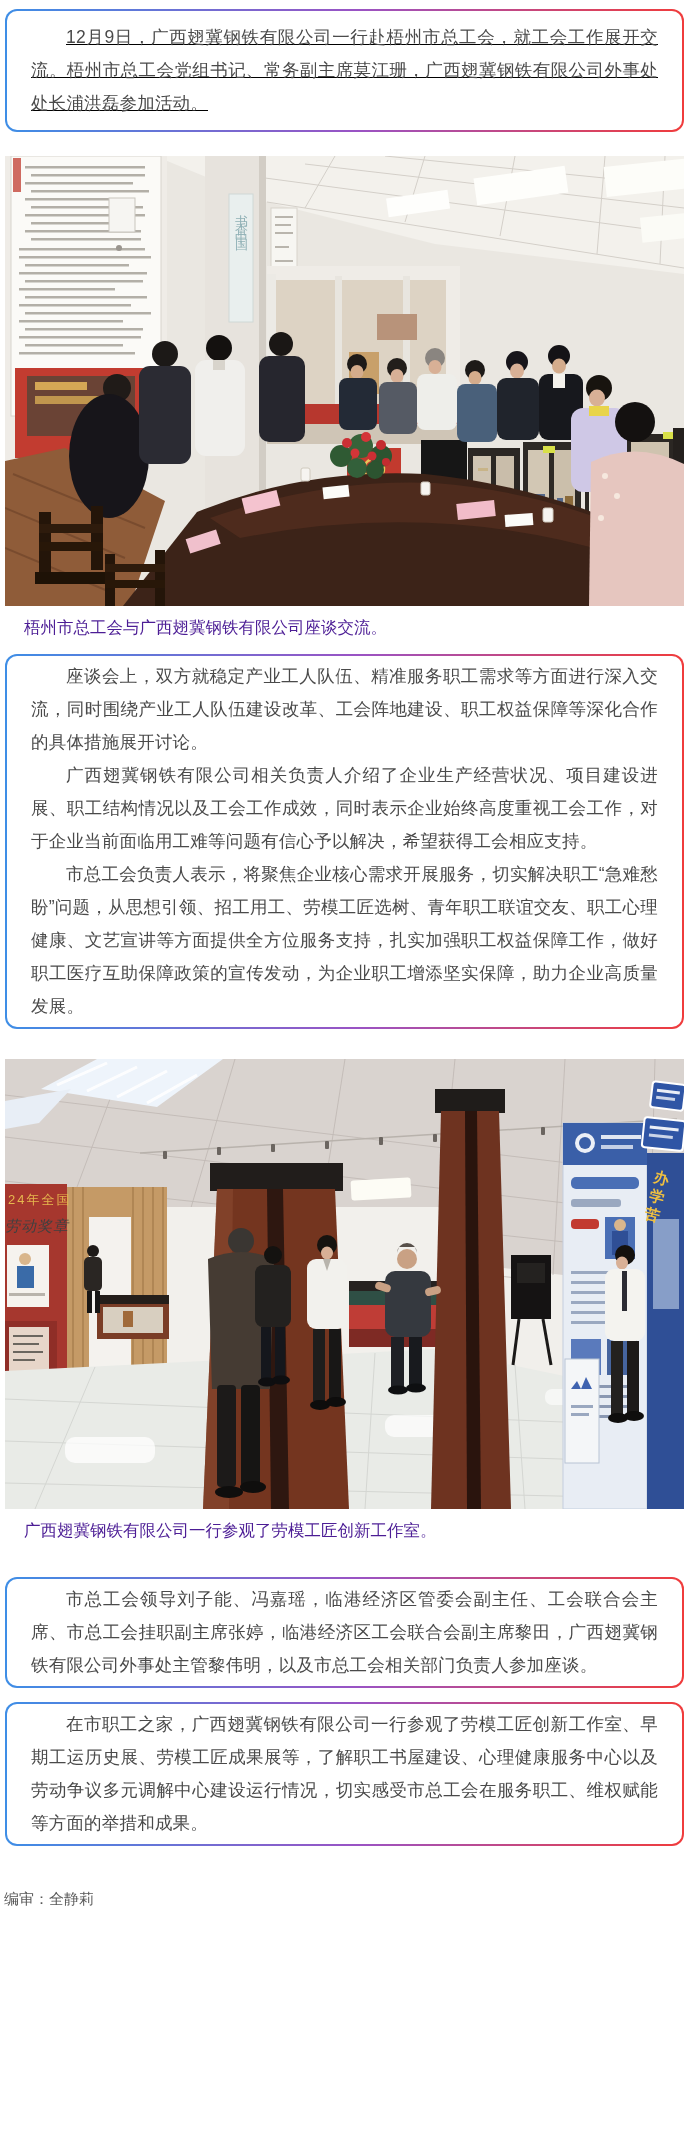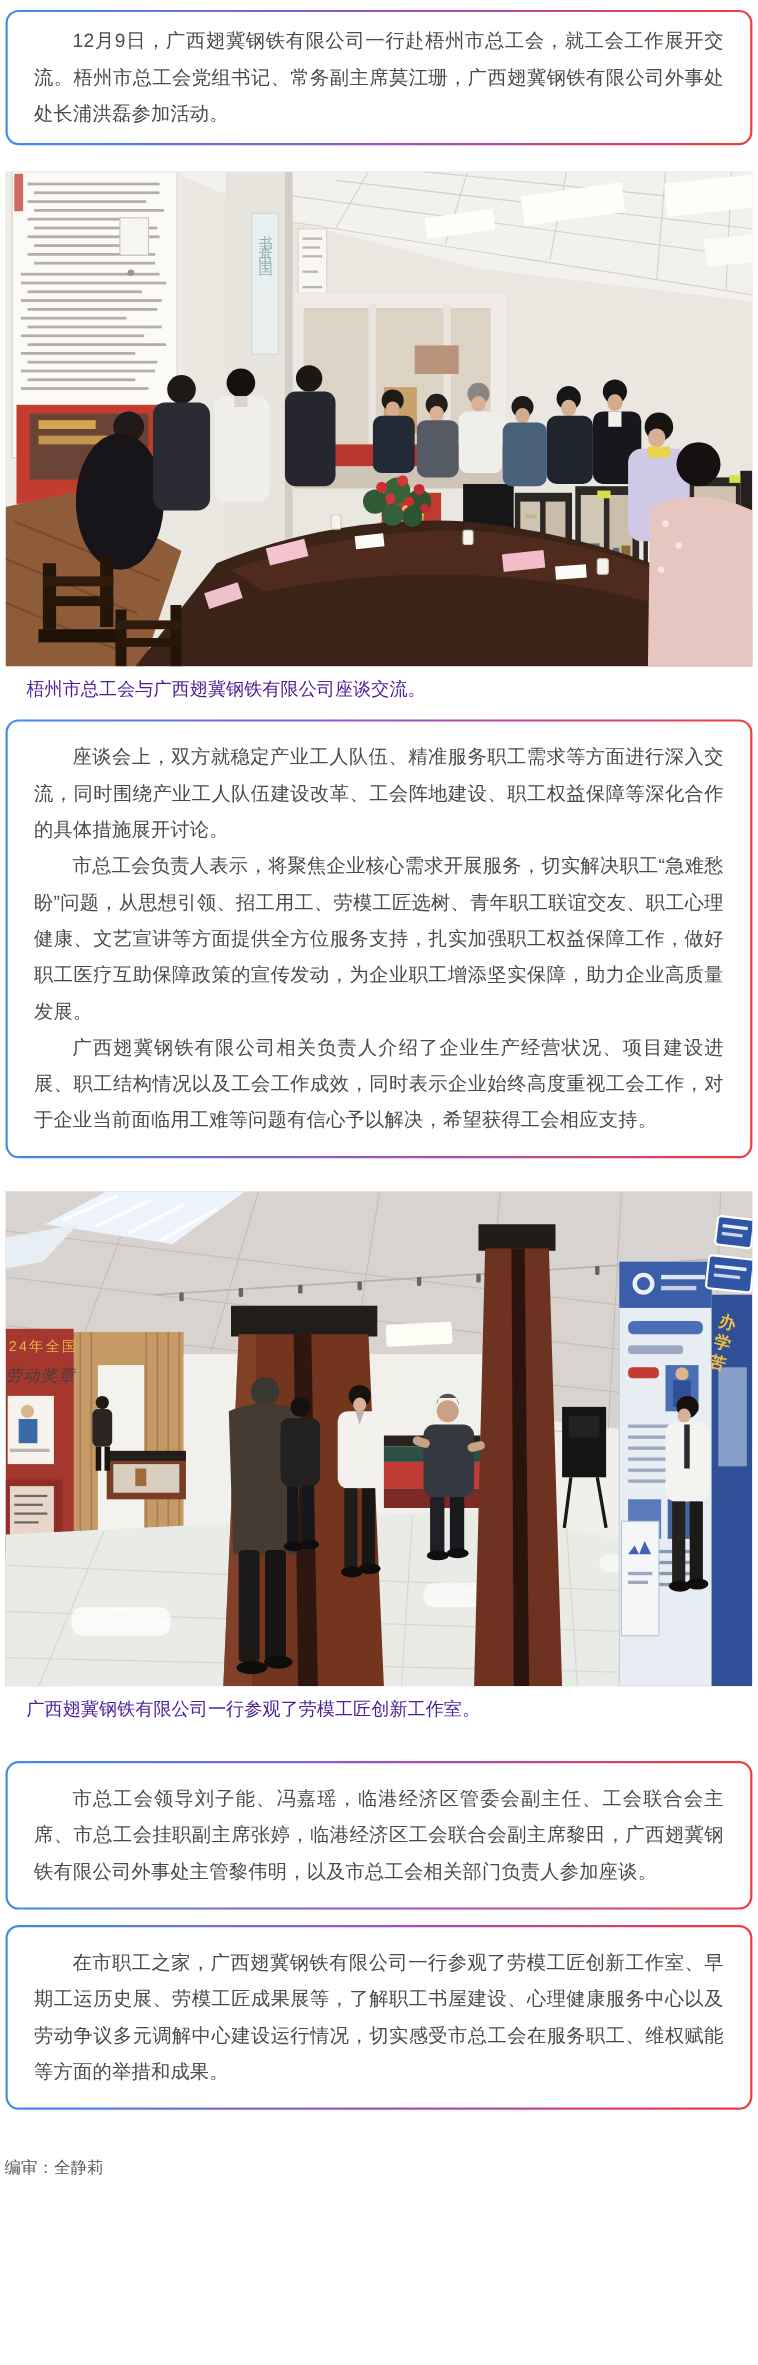--- a/index.html
+++ b/index.html
@@ -2,22 +2,22 @@
 <html><head>
 <meta charset="utf-8">
 <style>
   html,body{margin:0;padding:0;}
   body{
     width:689px;height:2150px;overflow:hidden;background:#ffffff;
     font-family:"Liberation Sans","DejaVu Sans",sans-serif;
   }
   .gbox{margin:0 5px;border-radius:12px;padding:2px;
     background:linear-gradient(90deg,#3e8ee6 0%,#9a53c4 52%,#f03c3c 100%);}
-  .gbox-inner{background:#ffffff;border-radius:10px;padding:16px 24px;}
-  #box-intro{margin-top:9px;}
+  .gbox-inner{background:#ffffff;border-radius:10px;padding:4px 24px;}
+  #box-intro{margin-top:9px;text-decoration:underline;}
   #box-intro .gbox-inner{padding:10px 24px;}
   #box-discussion{margin-top:14px;}
   #box-visit{margin-top:14px;}
   #box-attendees{margin-top:34px;}
   p.body-text{
     margin:0;font-size:17.5px;line-height:33px;color:#4a4a4a;
     text-indent:2em;text-align:justify;letter-spacing:.2px;
   }
   figure.photo{margin:0 5px;position:relative;width:679px;height:450px;overflow:hidden;background:#ddd;}
   #photo-1{margin-top:24px;}
@@ -321,22 +321,22 @@
         <rect x="100" y="424" width="60" height="8" fill="#281708"></rect>
       </g>
     </svg>
     <div class="photo-label v-label" style="left:227px;top:48px;color:#8fb0b5;font-size:13px;letter-spacing:8px;">书香中国</div>
   </figure>
   <p class="caption">梧州市总工会与广西翅冀钢铁有限公司座谈交流。</p>
 
   <section class="gbox" id="box-discussion">
     <div class="gbox-inner">
       <p class="body-text">座谈会上，双方就稳定产业工人队伍、精准服务职工需求等方面进行深入交流，同时围绕产业工人队伍建设改革、工会阵地建设、职工权益保障等深化合作的具体措施展开讨论。</p>
+      <p class="body-text">广西翅冀钢铁有限公司相关负责人介绍了企业生产经营状况、项目建设进展、职工结构情况以及工会工作成效，同时表示企业始终高度重视工会工作，对于企业当前面临用工难等问题有信心予以解决，希望获得工会相应支持。</p>
       <p class="body-text">市总工会负责人表示，将聚焦企业核心需求开展服务，切实解决职工“急难愁盼”问题，从思想引领、招工用工、劳模工匠选树、青年职工联谊交友、职工心理健康、文艺宣讲等方面提供全方位服务支持，扎实加强职工权益保障工作，做好职工医疗互助保障政策的宣传发动，为企业职工增添坚实保障，助力企业高质量发展。</p>
-      <p class="body-text">广西翅冀钢铁有限公司相关负责人介绍了企业生产经营状况、项目建设进展、职工结构情况以及工会工作成效，同时表示企业始终高度重视工会工作，对于企业当前面临用工难等问题有信心予以解决，希望获得工会相应支持。</p>
     </div>
   </section>
 
   <figure class="photo" id="photo-2">
     <svg width="679" height="450" viewBox="0 0 679 450">
       <rect width="679" height="450" fill="#f1efeb"></rect>
 
       <g>
         <polygon points="0,0 679,0 679,230 420,200 160,148 0,200" fill="#d9d3cf"></polygon>
         <g stroke="#bdb6b1" stroke-width="0.9" opacity=".85">

